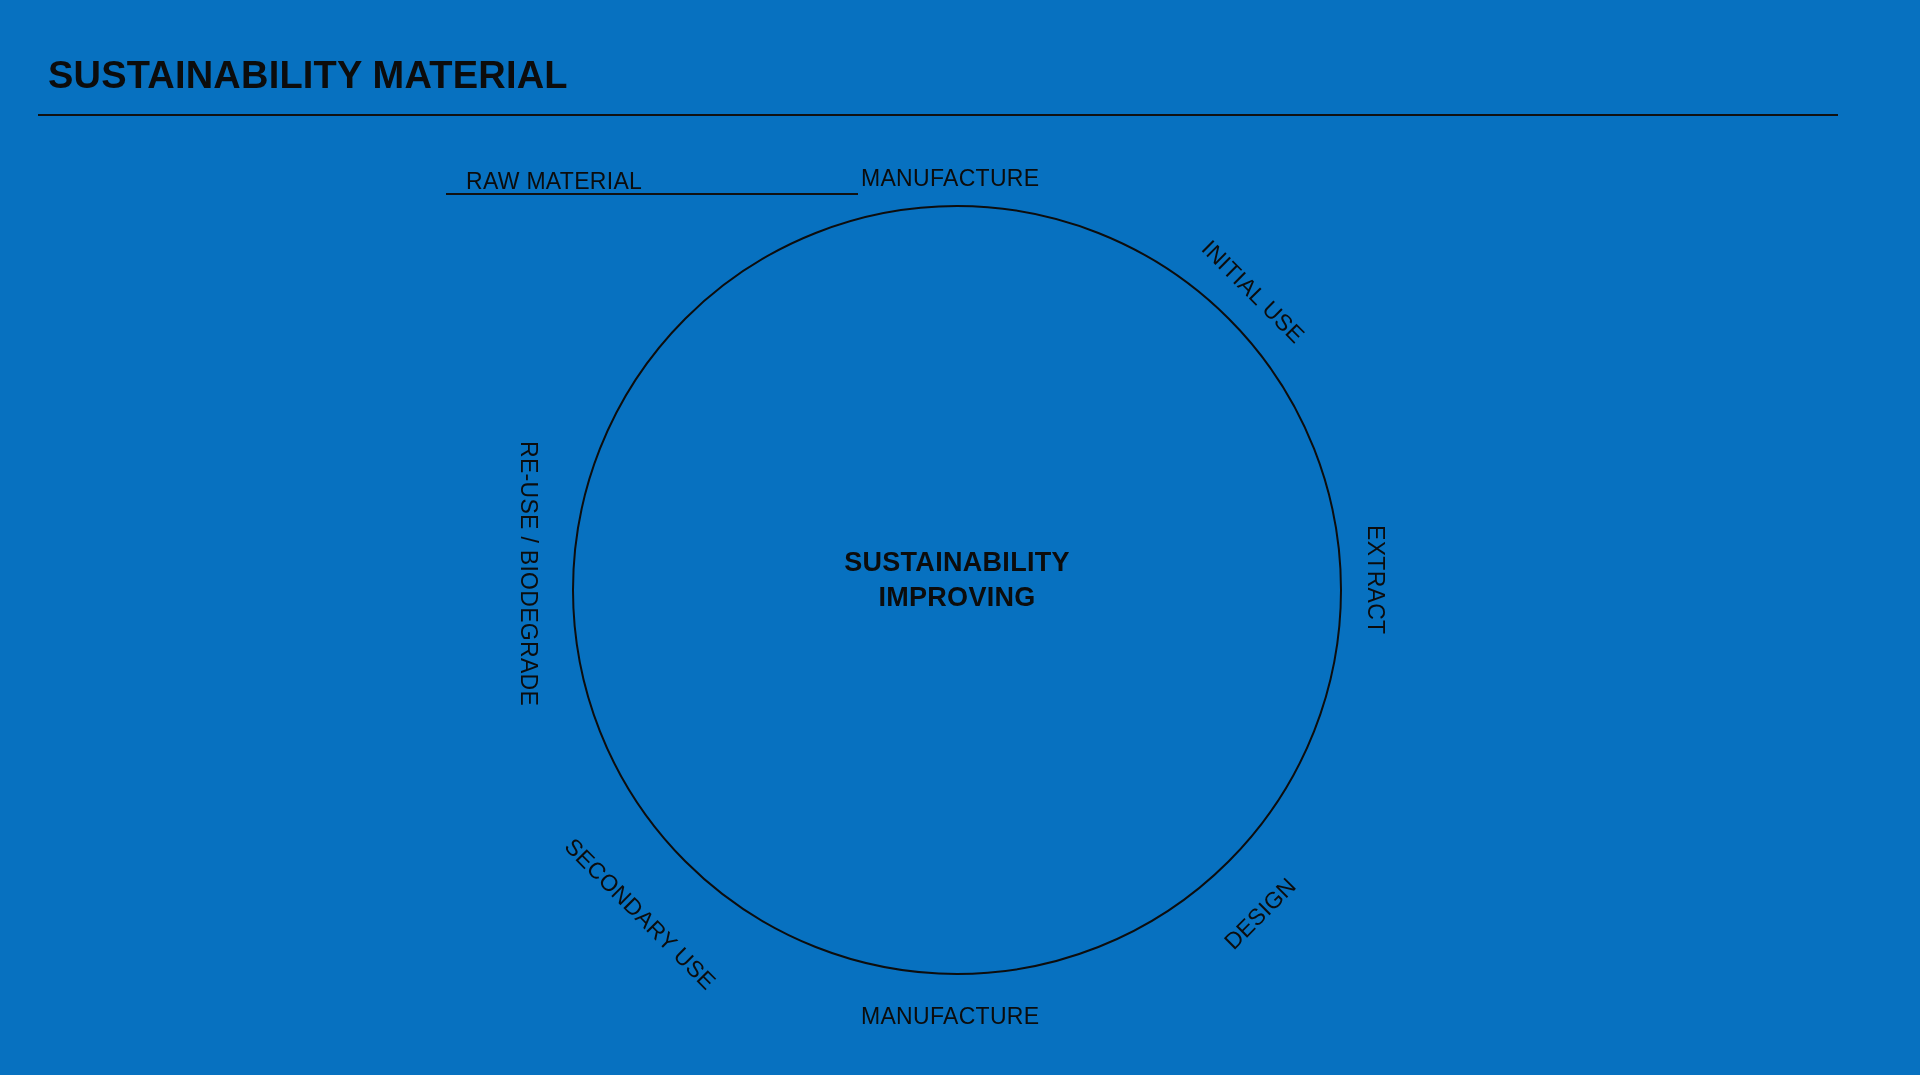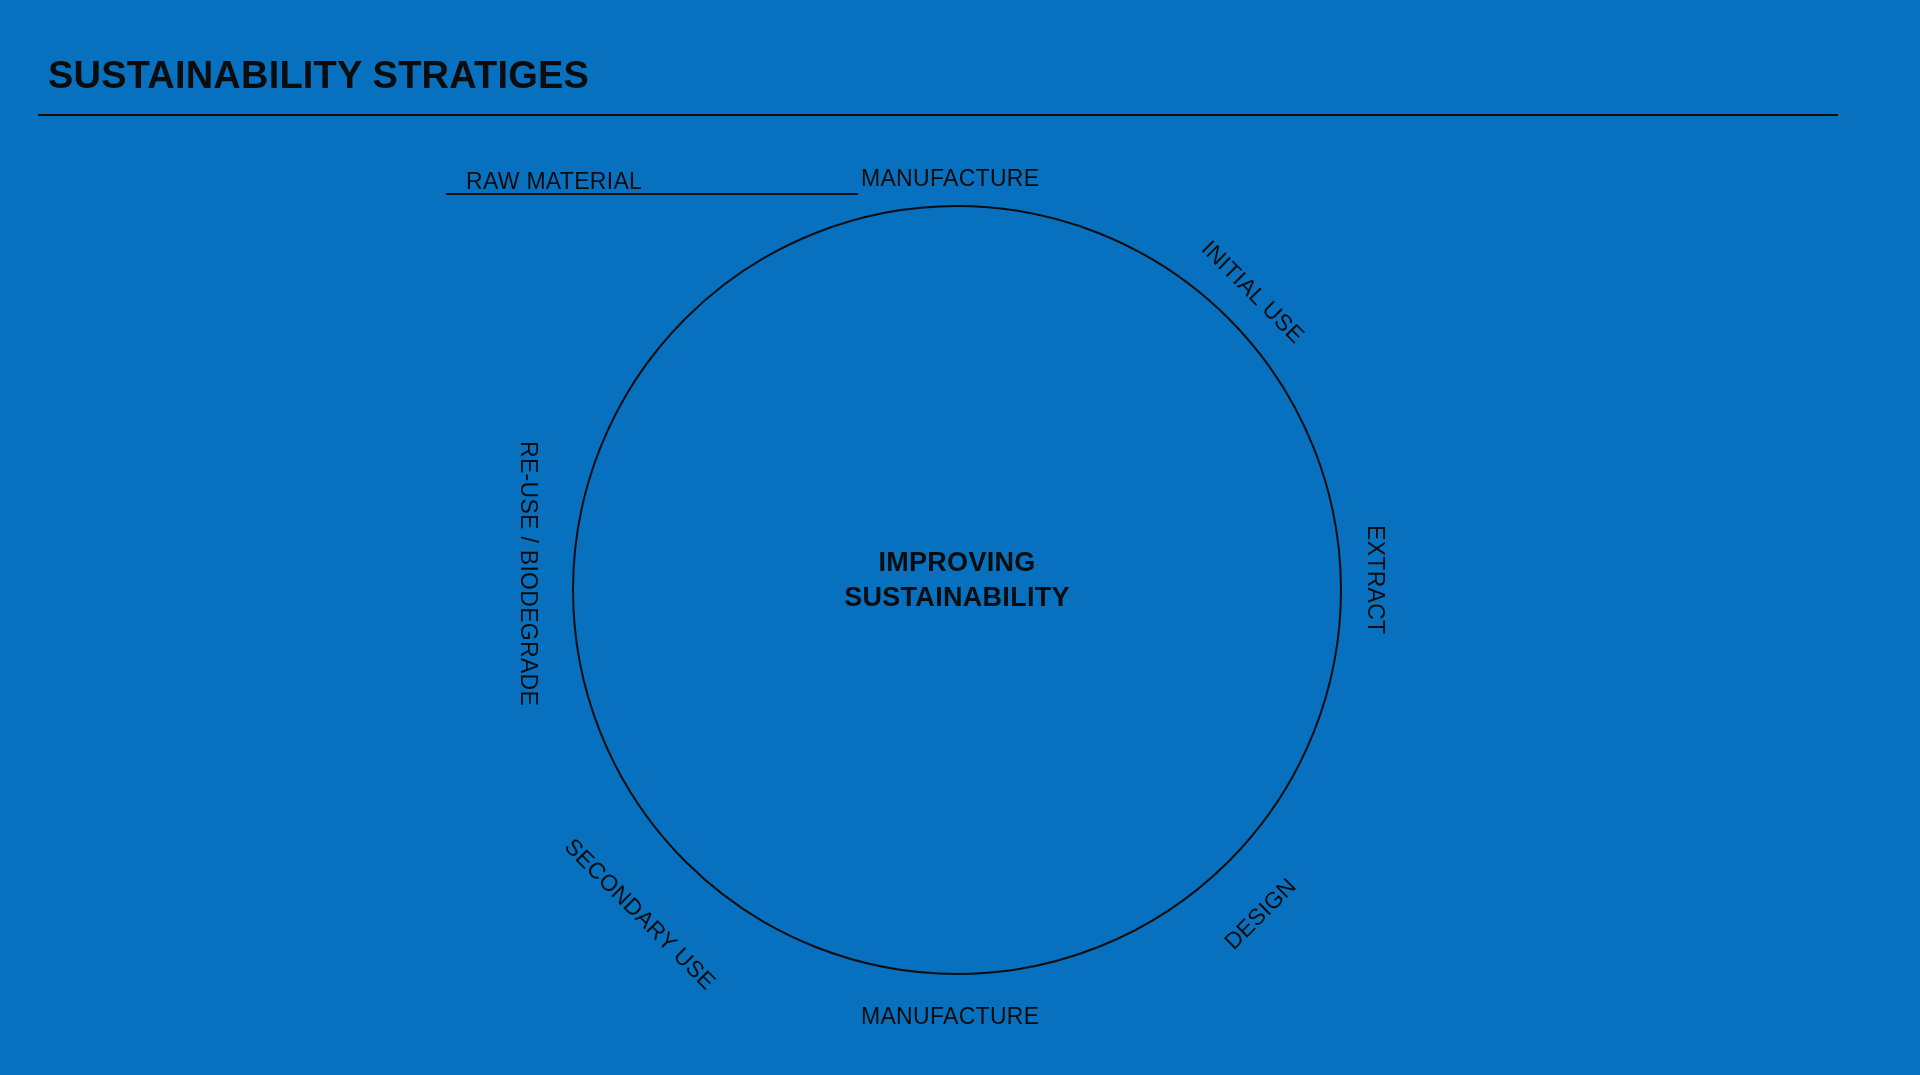--- a/index.html
+++ b/index.html
@@ -150,21 +150,21 @@
     color: #0c0c0c;
     letter-spacing: 0.3px;
   }
 
   #center-text .line { display: block; }
 </style>
 </head>
 <body>
 
 <div id="header-block">
-  <div id="page-title">SUSTAINABILITY STRATIGES</div>
+  <div id="page-title">SUSTAINABILITY MATERIAL</div>
   <div id="header-rule"></div>
 </div>
 
 <div id="diagram">
 
   <div id="cycle-circle"></div>
 
   <div id="raw-material-rule"></div>
 
   <div class="node-label" id="label-raw-material">RAW MATERIAL</div>
@@ -177,17 +177,17 @@
 
   <div class="node-label" id="label-design">DESIGN</div>
 
   <div class="node-label" id="label-manufacture-bottom">MANUFACTURE</div>
 
   <div class="node-label" id="label-secondary-use">SECONDARY USE</div>
 
   <div class="node-label" id="label-reuse-biodegrade">RE-USE / BIODEGRADE</div>
 
   <div id="center-text">
+    <span class="line">SUSTAINABILITY</span>
     <span class="line">IMPROVING</span>
-    <span class="line">SUSTAINABILITY</span>
   </div>
 
 </div>
 
 </body></html>

